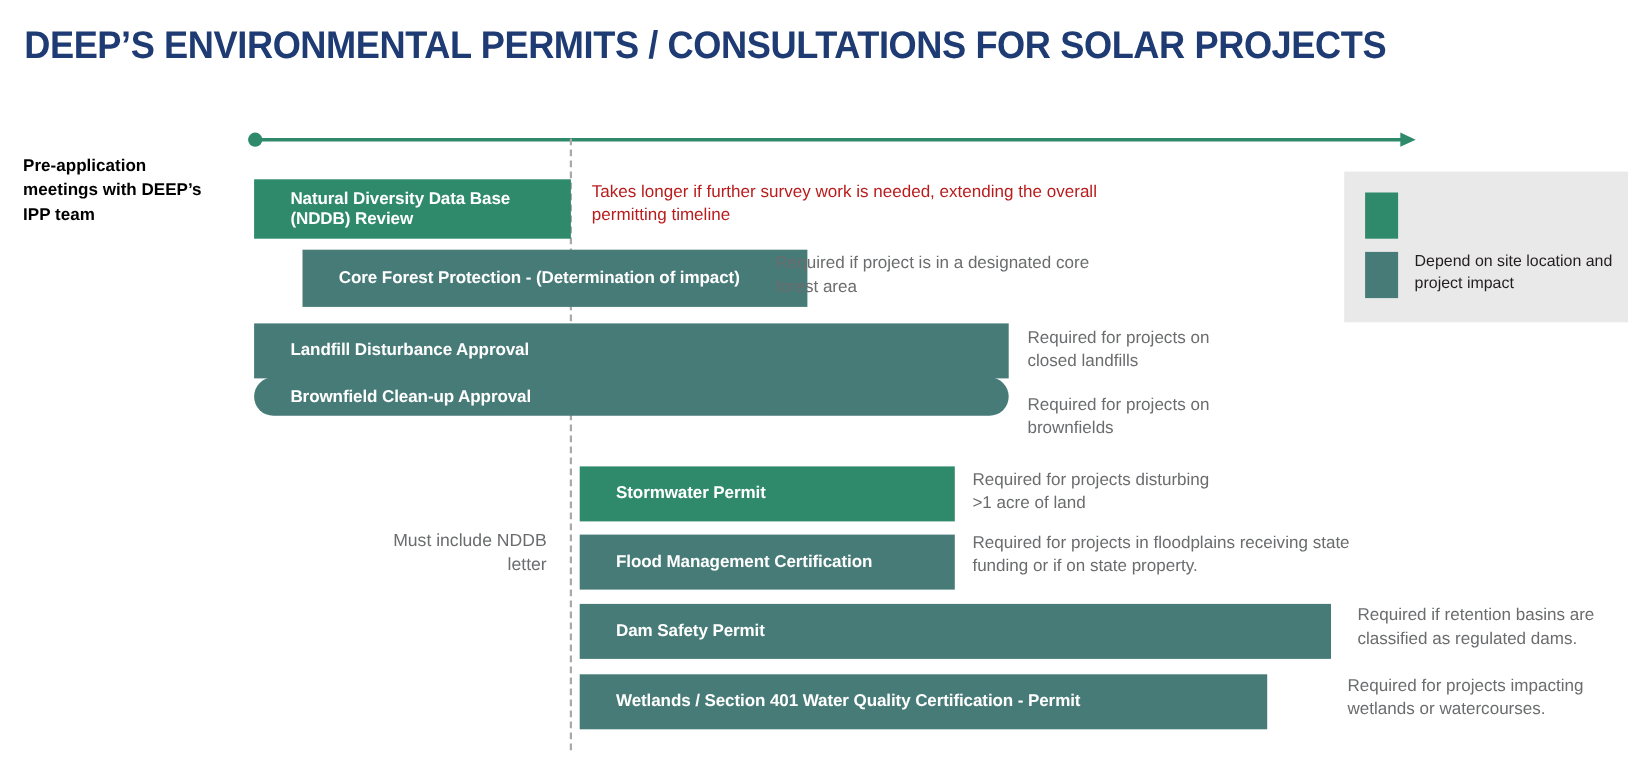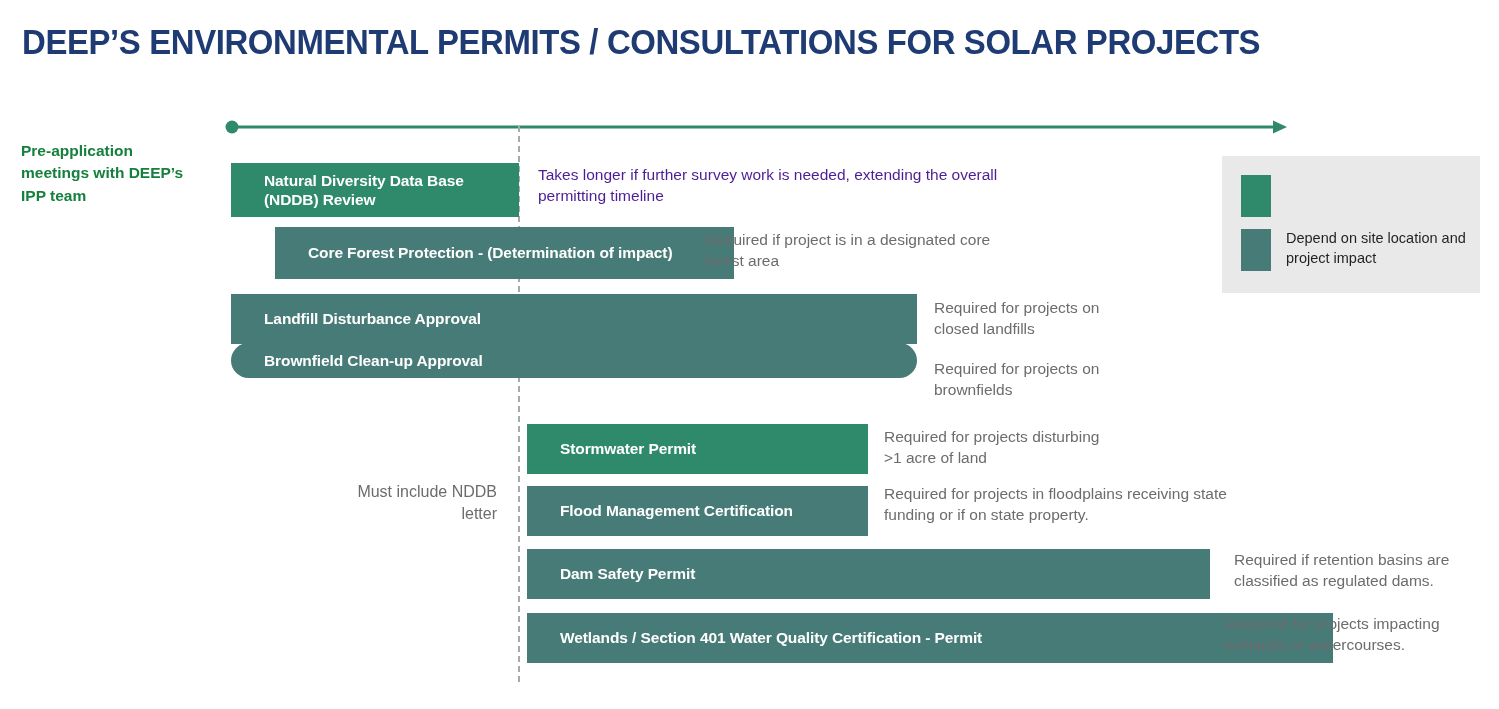--- a/index.html
+++ b/index.html
@@ -35,21 +35,21 @@
     position: absolute;
     left: 21px;
     top: 140px;
     width: 178px;
     font-size: 15.5px;
     line-height: 1.45;
     color: #58595b;
   }
   .side-note-strong {
     font-weight: bold;
-    color: #15803d;
+    color: #000000;
     display: block;
     margin-bottom: 1px;
   }
   .side-note-body { display: block; }
 
   
   .timeline {
     position: absolute;
     left: 225px;
     top: 118px;
@@ -84,21 +84,21 @@
   .bar.green  { background: #2e8a6b; }
   .bar.slate  { background: #477b78; }
 
   
   .note {
     position: absolute;
     font-size: 15.5px;
     line-height: 1.35;
     color: #6b6c6e;
   }
-  .note.green-text { color: #4c1d95; }
+  .note.green-text { color: #b91c1c; }
 
   
   .note-left {
     position: absolute;
     font-size: 16px;
     line-height: 1.35;
     color: #6b6c6e;
     text-align: right;
   }
 
@@ -170,21 +170,21 @@
 </div>
 
 <div class="bar slate" style="left:527px; top:486px; width:341px; height:50px;">
   <span>Flood Management Certification</span>
 </div>
 
 <div class="bar slate" style="left:527px; top:549px; width:683px; height:50px;">
   <span>Dam Safety Permit</span>
 </div>
 
-<div class="bar slate" style="left:527px; top:613px; width:806px; height:50px;">
+<div class="bar slate" style="left:527px; top:613px; width:625px; height:50px;">
   <span>Wetlands / Section 401 Water Quality Certification - Permit</span>
 </div>
 
 <div class="note green-text" style="left:538px; top:165px; width:480px;">Takes longer if further survey work is needed, extending the overall permitting timeline</div>
 
 <div class="note" style="left:705px; top:230px; width:300px;">Required if project is in a designated core forest area</div>
 
 <div class="note" style="left:934px; top:298px; width:200px;">Required for projects on closed landfills</div>
 
 <div class="note" style="left:934px; top:359px; width:215px;">Required for projects on brownfields</div>

